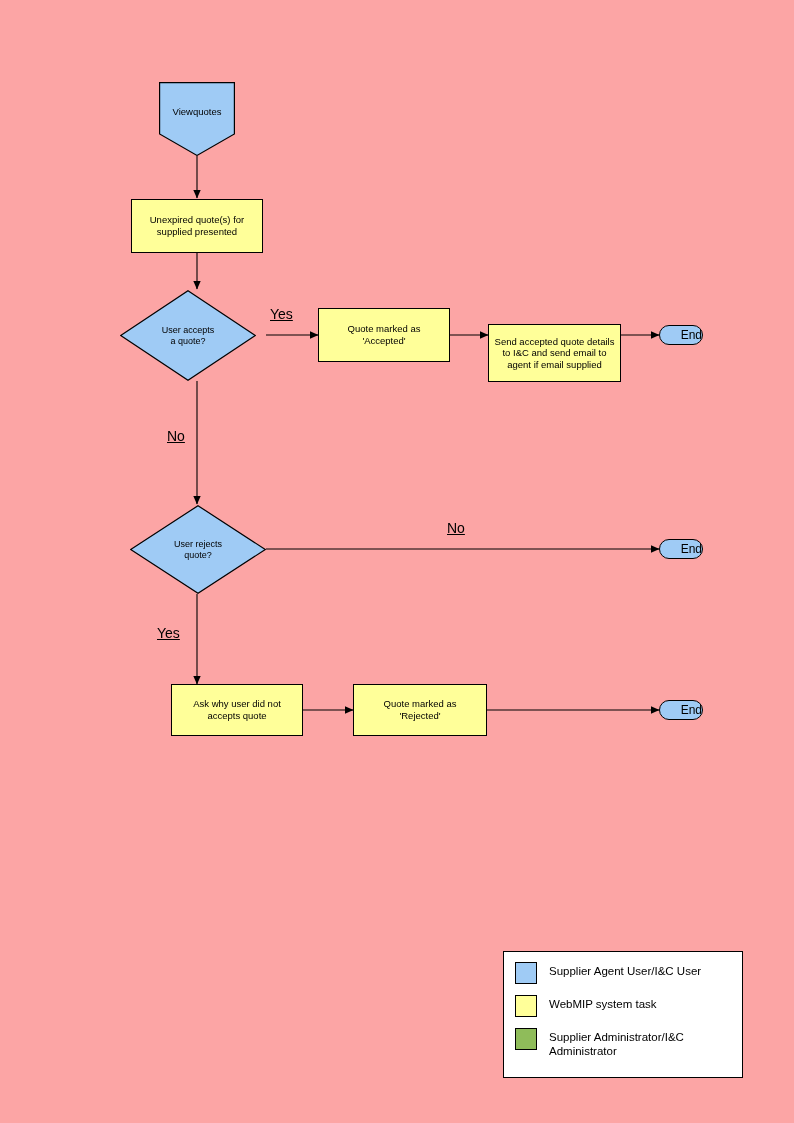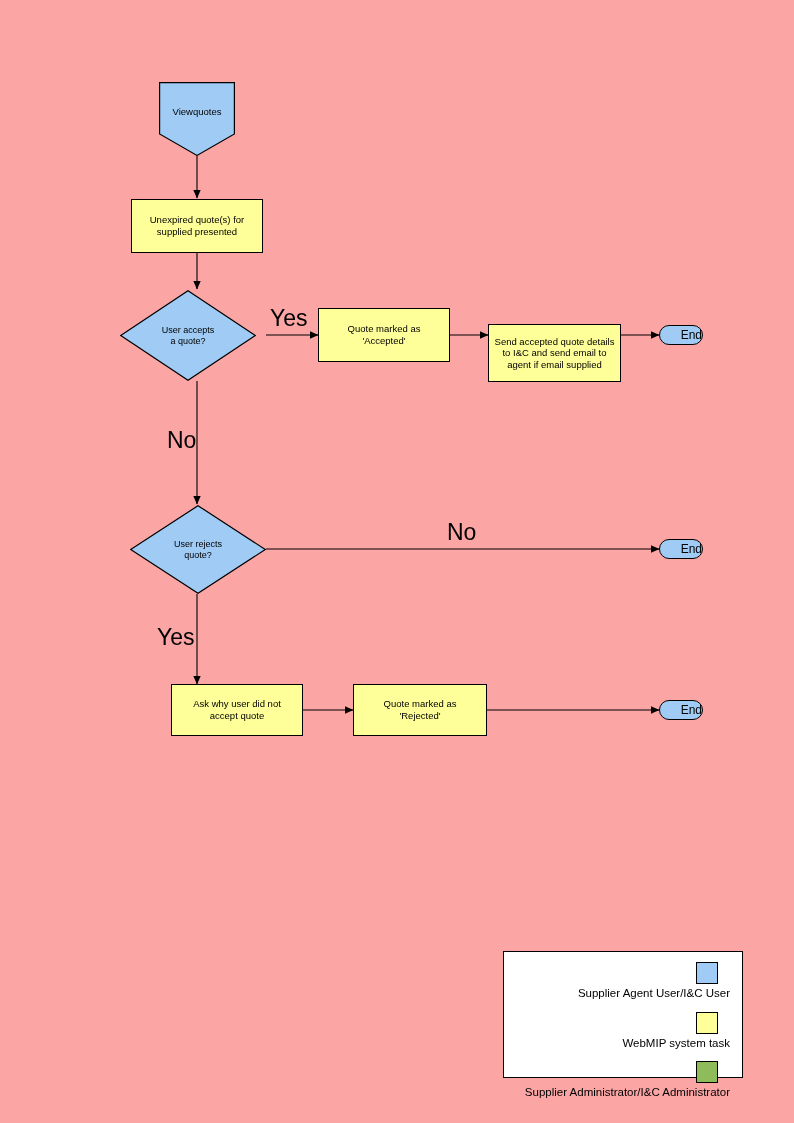--- a/index.html
+++ b/index.html
@@ -90,40 +90,40 @@
     border: 1px solid #000000;
     background: #9fcbf5;
     border-radius: 10px;
     font-size: 12px;
     justify-content: flex-end;
   }
 
   
   .edge-label {
     position: absolute;
-    font-size: 23px;
+    font-size: 14px;
     color: #000000;
     font-family: "Liberation Sans", sans-serif;
     white-space: nowrap;
     line-height: 1;
+    text-decoration: underline;
   }
 
   
   #legend {
     position: absolute;
     box-sizing: border-box;
     border: 1px solid #000000;
     background: #ffffff;
     padding: 10px 12px 10px 11px;
   }
   .legend-row {
     display: flex;
-    align-items: flex-end;
+    align-items: flex-start;
     margin-bottom: 11px;
-    flex-direction: column;
   }
   .legend-row:last-child {
     margin-bottom: 12px;
   }
   .legend-swatch {
     flex: 0 0 auto;
     width: 22px;
     height: 22px;
     border: 1px solid #000000;
     box-sizing: border-box;
@@ -215,21 +215,21 @@
     </div>
   </div>
 
   <div class="node terminator" style="left:659px; top:539px; width:44px; height:20px;">
     <span>End</span>
   </div>
 
   <div class="node process" style="left:131px; top:684px; width:132px; height:52px;margin-left:40px;">
     <div>
       <div>Ask why user did not</div>
-      <div>accept quote</div>
+      <div>accepts quote</div>
     </div>
   </div>
 
   <div class="node process" style="left:353px; top:684px; width:134px; height:52px;">
     <div>
       <div>Quote  marked as</div>
       <div>'Rejected'</div>
     </div>
   </div>
 

